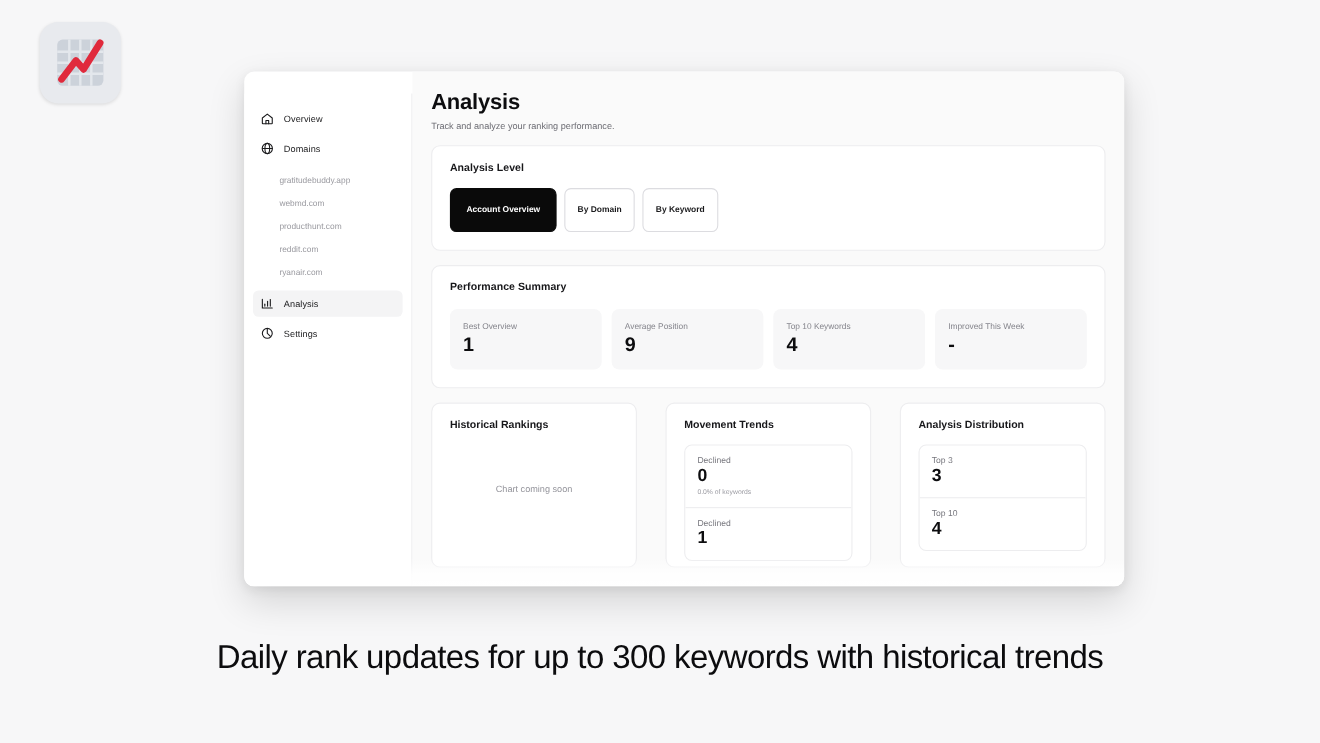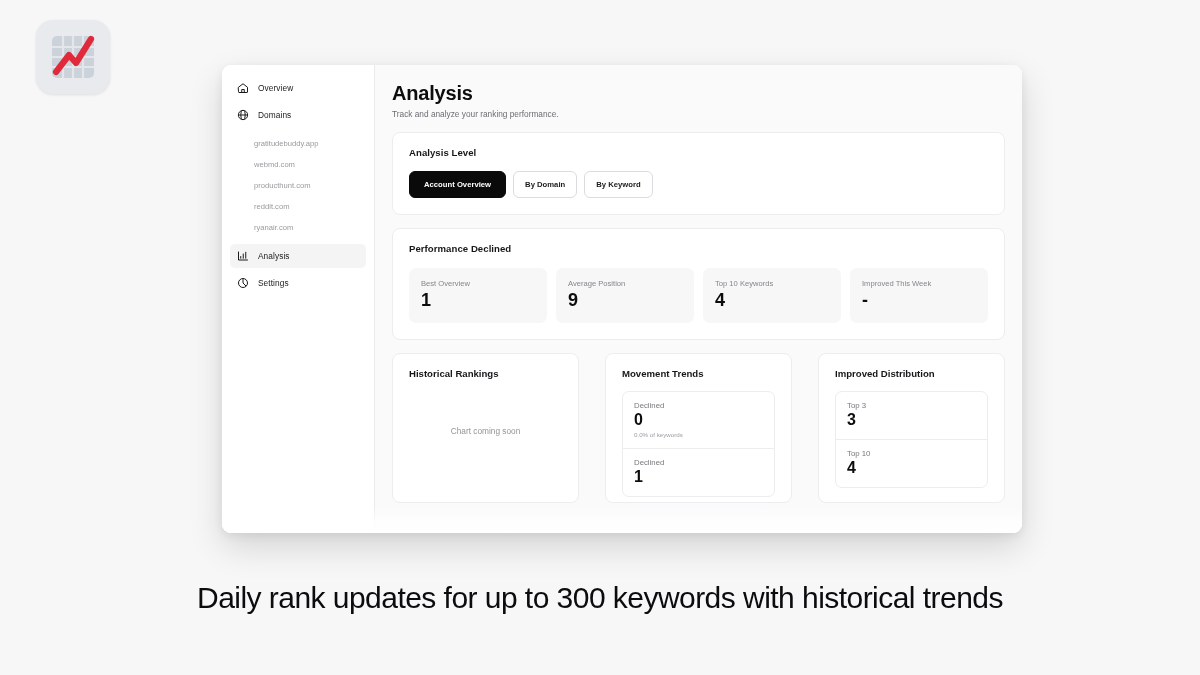--- a/index.html
+++ b/index.html
@@ -56,20 +56,21 @@
     z-index: 5;
   }
 
   
   .sidebar {
     width: 153px;
     flex: 0 0 153px;
     background: #ffffff;
     border-right: 1px solid #ebebed;
     padding: 11px 8px 0 8px;
+    margin-top: 20px;
   }
   .nav-item {
     display: flex;
     align-items: center;
     gap: 9px;
     height: 24px;
     padding: 0 7px;
     border-radius: 5px;
     margin-bottom: 3px;
     color: #1b1b1d;
@@ -140,21 +141,21 @@
   
   .level-row {
     display: flex;
     gap: 7px;
     margin-top: 13px;
   }
   .level-btn {
     font-size: 7.7px;
     font-weight: 600;
     padding: 0 11px;
-    height: 27px;
+    height: 40px;
     line-height: 24px;
     border-radius: 6px;
     border: 1px solid #dcdce0;
     background: #ffffff;
     color: #1b1b1d;
     white-space: nowrap;
   }
   .level-btn.primary {
     background: #0a0a0a;
     border-color: #0a0a0a;
@@ -339,21 +340,21 @@
     <section class="card">
       <div class="card-title">Analysis Level</div>
       <div class="level-row">
         <button class="level-btn primary">Account Overview</button>
         <button class="level-btn">By Domain</button>
         <button class="level-btn">By Keyword</button>
       </div>
     </section>
 
     <section class="card">
-      <div class="card-title">Performance Declined</div>
+      <div class="card-title">Performance Summary</div>
       <div class="stats-row">
         <div class="stat-tile">
           <div class="stat-label">Best Overview</div>
           <div class="stat-value">1</div>
         </div>
         <div class="stat-tile">
           <div class="stat-label">Average Position</div>
           <div class="stat-value">9</div>
         </div>
         <div class="stat-tile">
@@ -383,21 +384,21 @@
             <div class="metric-sub">0.0% of keywords</div>
           </div>
           <div class="metric-row">
             <div class="metric-label">Declined</div>
             <div class="metric-value">1</div>
           </div>
         </div>
       </div>
 
       <div class="panel">
-        <div class="panel-title">Improved Distribution</div>
+        <div class="panel-title">Analysis Distribution</div>
         <div class="metric-box">
           <div class="metric-row">
             <div class="metric-label">Top 3</div>
             <div class="metric-value">3</div>
           </div>
           <div class="metric-row">
             <div class="metric-label">Top 10</div>
             <div class="metric-value">4</div>
           </div>
         </div>

